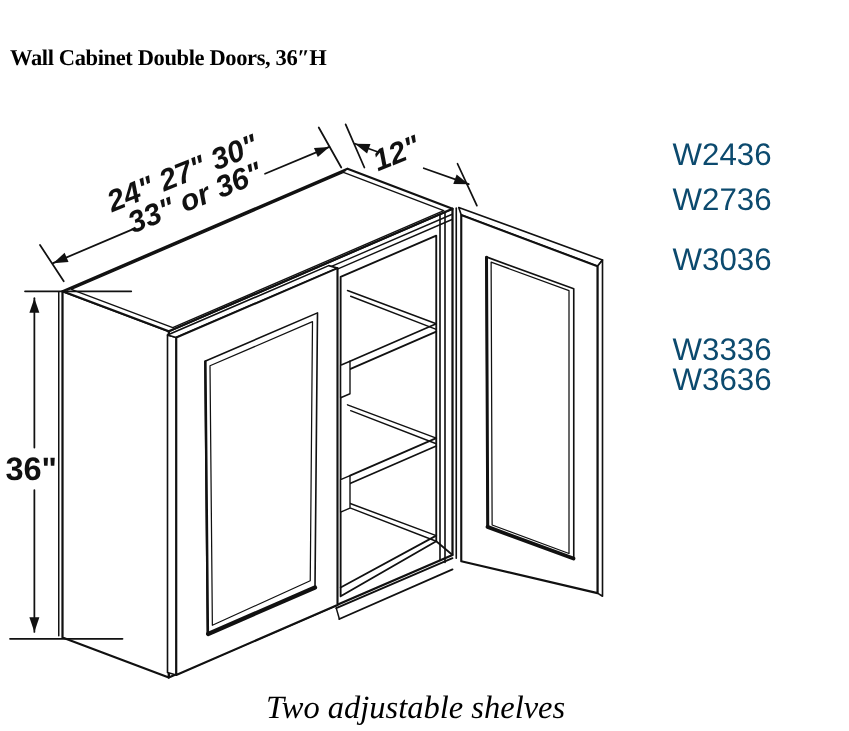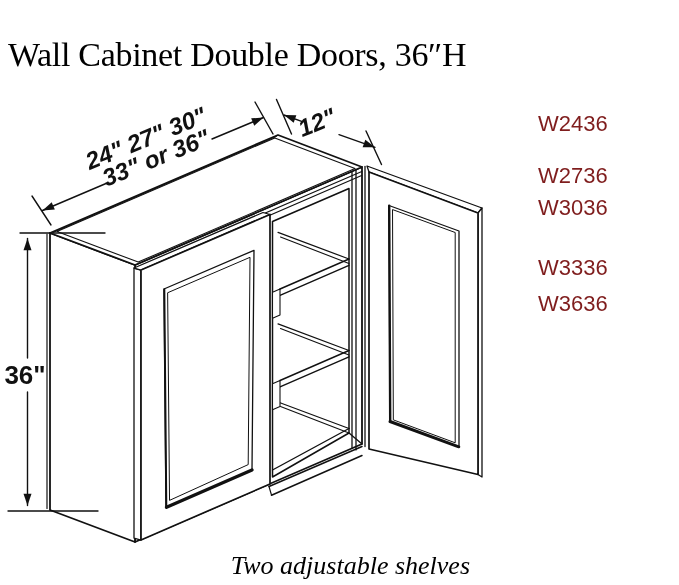--- a/index.html
+++ b/index.html
@@ -1,23 +1,23 @@
 <!DOCTYPE html>
 <html><head>
 <meta charset="utf-8">
 <style>
   html,body{margin:0;padding:0;background:#fff;}
   .stage{position:relative;width:679px;height:585px;background:#ffffff;overflow:hidden;
          font-family:"Liberation Sans",sans-serif;color:#000;}
   .page-title{position:absolute;left:8px;top:36px;font-family:"Liberation Serif",serif;
-              font-weight:normal;font-size:34px;letter-spacing:-0.3px;white-space:nowrap;color:#000;}
+              font-weight:bold;font-size:18px;letter-spacing:-0.3px;white-space:nowrap;color:#000;}
   .drawing-svg{position:absolute;left:0;top:0;}
   .code-list{position:absolute;left:538px;top:0;width:140px;}
-  .code-item{position:absolute;left:0;font-size:22px;line-height:24px;color:#7f1d1d;white-space:nowrap;text-align:center;}
-  .caption{position:absolute;left:195px;top:551px;width:275px;text-align:right;
+  .code-item{position:absolute;left:0;font-size:25px;line-height:24px;color:#0c4a6e;white-space:nowrap;text-align:center;}
+  .caption{position:absolute;left:195px;top:551px;width:275px;text-align:center;
            font-family:"Liberation Serif",serif;font-style:italic;font-size:26px;color:#000;}
   svg text{font-family:"Liberation Sans",sans-serif;fill:#111;}
   .dim-label{font-weight:bold;font-style:italic;font-size:24px;}
   .dim-label-upright{font-weight:bold;font-size:26px;}
 </style>
 </head>
 <body>
 
 <div class="stage">
 
@@ -134,20 +134,20 @@
     <text class="dim-label" text-anchor="middle" transform="translate(149,146) rotate(-22)">24" 27" 30"</text>
     <text class="dim-label" text-anchor="middle" transform="translate(159,165.5) rotate(-22)">33" or 36"</text>
     <text class="dim-label" text-anchor="middle" transform="translate(320,130) rotate(-22)">12"</text>
     <text class="dim-label-upright" text-anchor="middle" x="25" y="384">36"</text>
   </svg>
 
   <div class="page-title">Wall Cabinet Double Doors, 36″H</div>
 
   <div class="code-list">
     <div class="code-item" style="top:112px">W2436</div>
-    <div class="code-item" style="top:164px">W2736</div>
+    <div class="code-item" style="top:148px">W2736</div>
     <div class="code-item" style="top:196px">W3036</div>
-    <div class="code-item" style="top:256px">W3336</div>
+    <div class="code-item" style="top:268px">W3336</div>
     <div class="code-item" style="top:292px">W3636</div>
   </div>
 
   <div class="caption">Two adjustable shelves</div>
 </div>
 
 </body></html>

